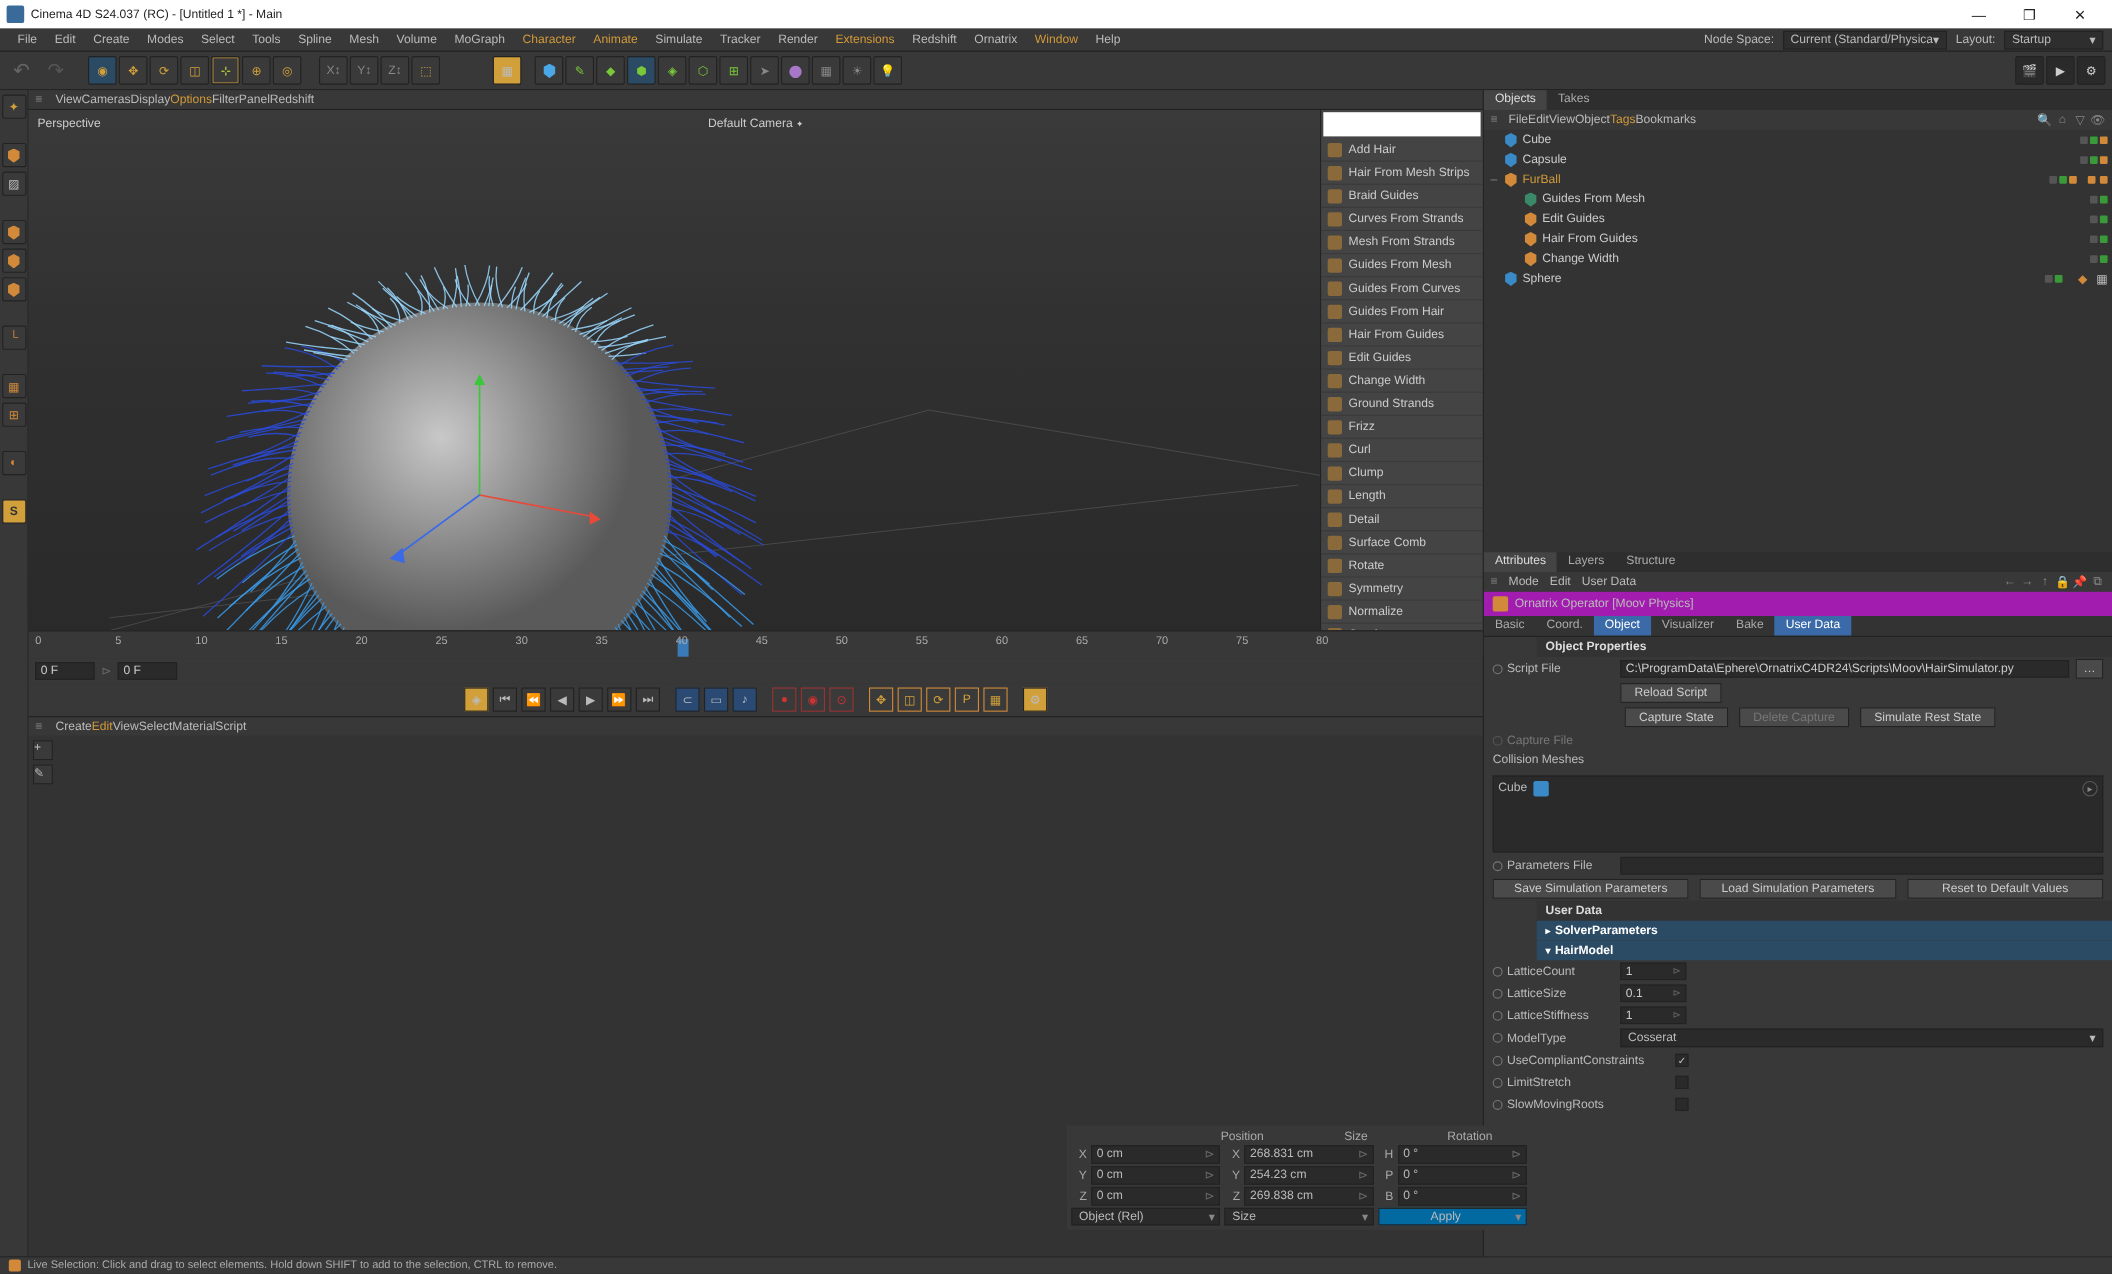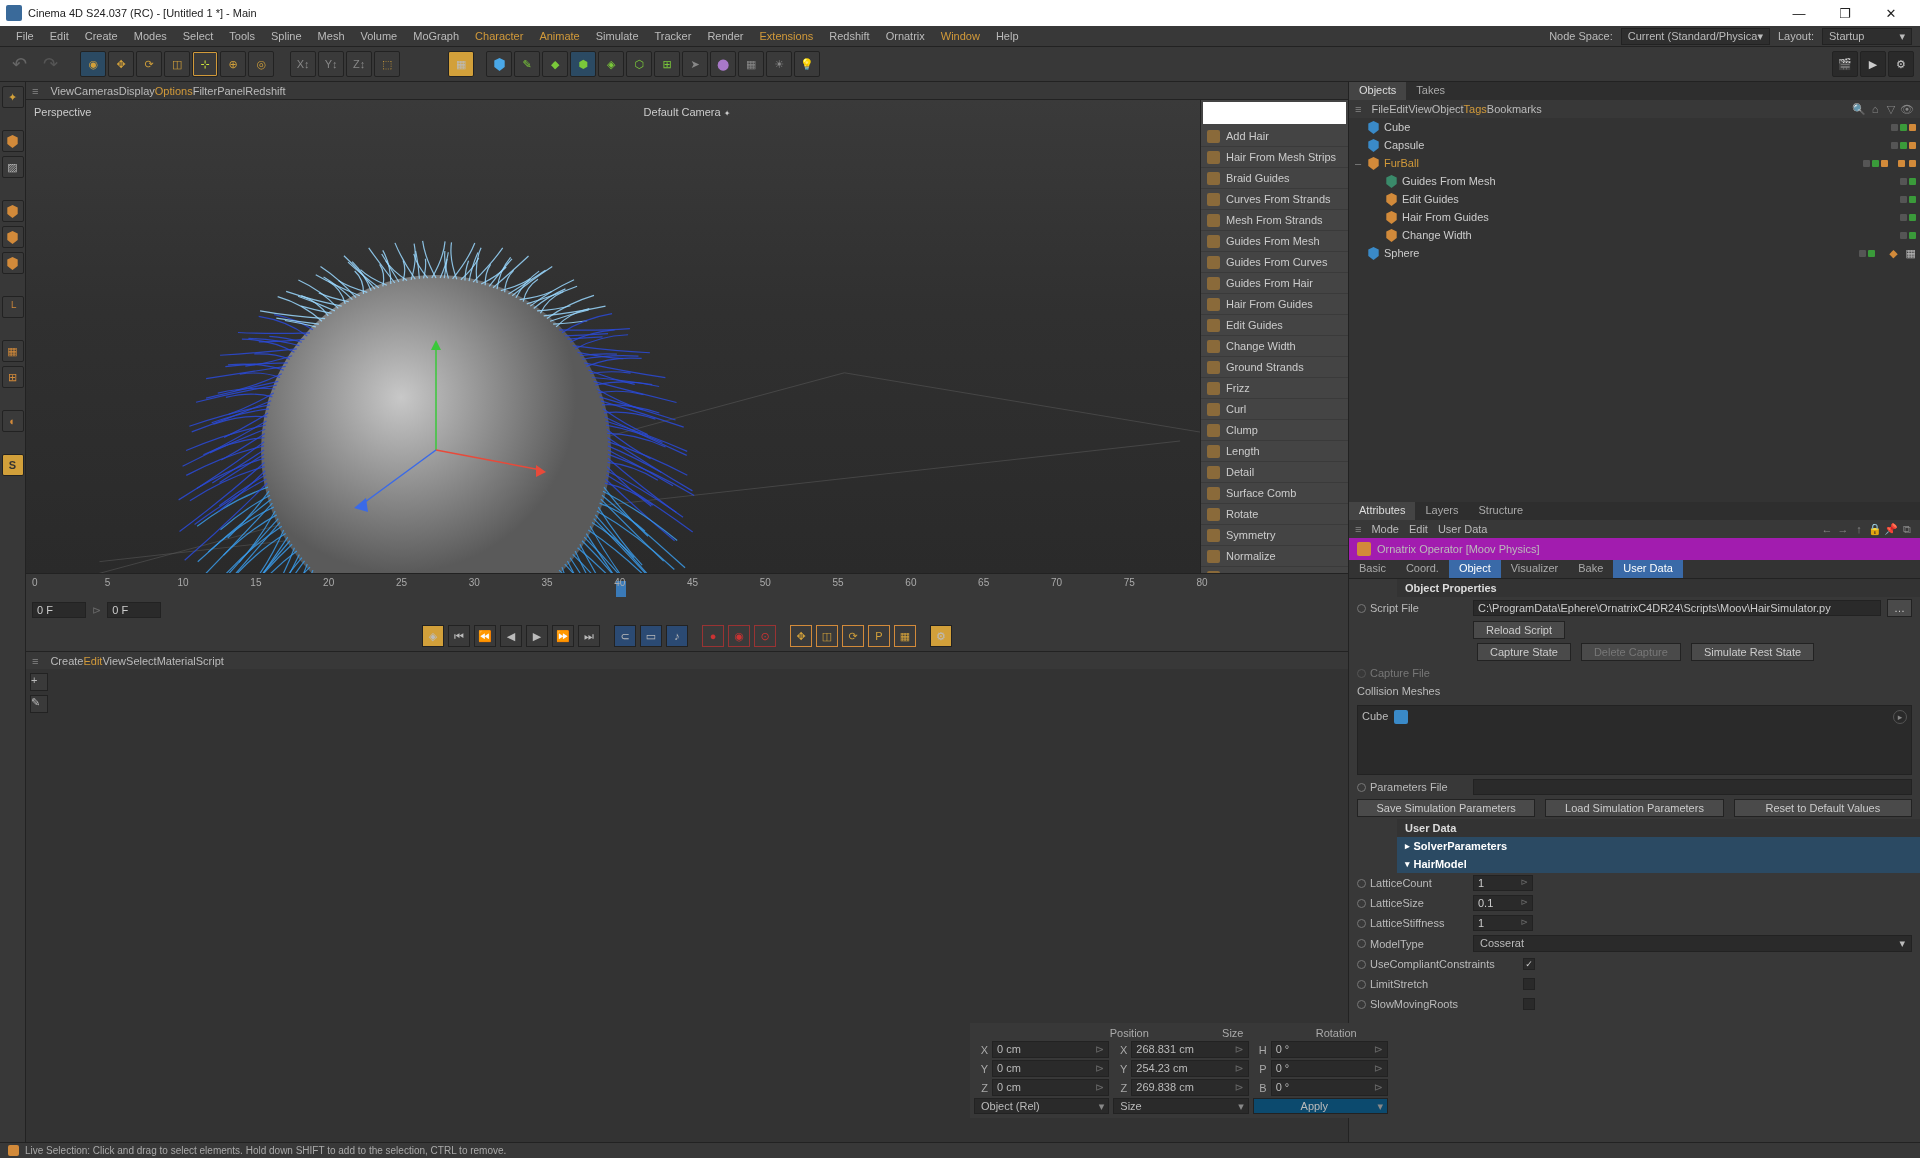--- a/index.html
+++ b/index.html
@@ -850,21 +850,21 @@
           <div class="lab">B</div>
           <div class="fld">
             <span>0 °</span>
             <span class="spin">⊳</span>
           </div>
         </div>
       </div>
     <div class="row">
       <div class="sel">Object (Rel)</div>
       <div class="sel">Size</div>
-      <div class="sel" style="text-align:center;background:#0c4a6e">Apply</div>
+      <div class="sel" style="text-align:center;background:#0369a1">Apply</div>
     </div>
   </div>
 
   <div class="rightcol">
     <div class="tabrow">
       <div class="tab active">Objects</div>
       <div class="tab">Takes</div>
     </div>
     <div class="pmenu">
       <span style="color:#888">≡</span>

